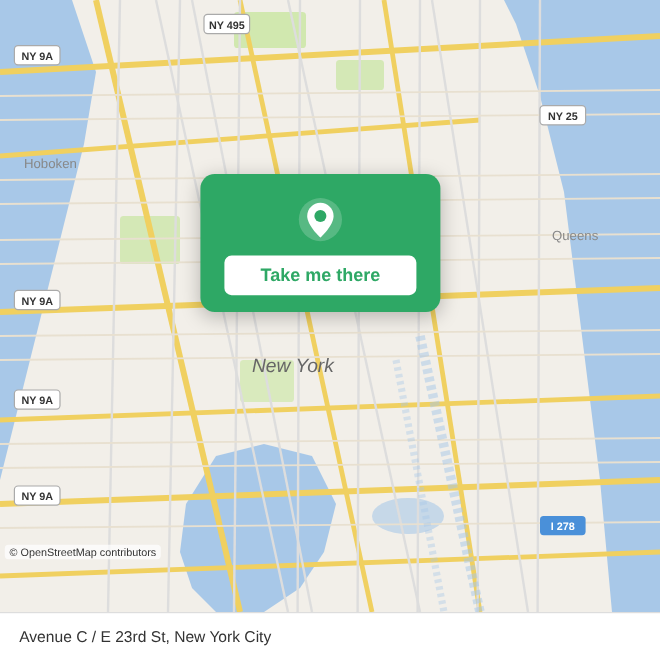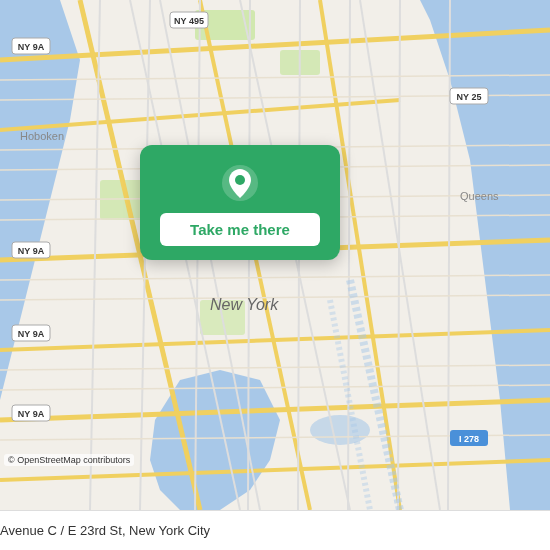--- a/index.html
+++ b/index.html
@@ -32,21 +32,21 @@
     #bottom-bar {
       position: absolute;
       bottom: 0;
       left: 0;
       width: 550px;
       height: 40px;
       background: #fff;
       display: flex;
       align-items: center;
       justify-content: space-between;
-      padding: 0 0;
+      padding: 0 16px;
       border-top: 1px solid #ddd;
     }
 
     #location-text {
       font-size: 13px;
       color: #333;
     }
 
     #moovit-logo {
       display: flex;
@@ -72,20 +72,21 @@
 
     #green-card {
       background: #2ea865;
       border-radius: 12px;
       width: 200px;
       padding: 18px 20px 14px 20px;
       display: flex;
       flex-direction: column;
       align-items: center;
       box-shadow: 0 4px 16px rgba(0,0,0,0.25);
+      margin-left: 27px;
     }
 
     #pin-icon {
       width: 40px;
       height: 40px;
       margin-bottom: 10px;
     }
 
     #take-me-there-btn {
       background: #fff;

